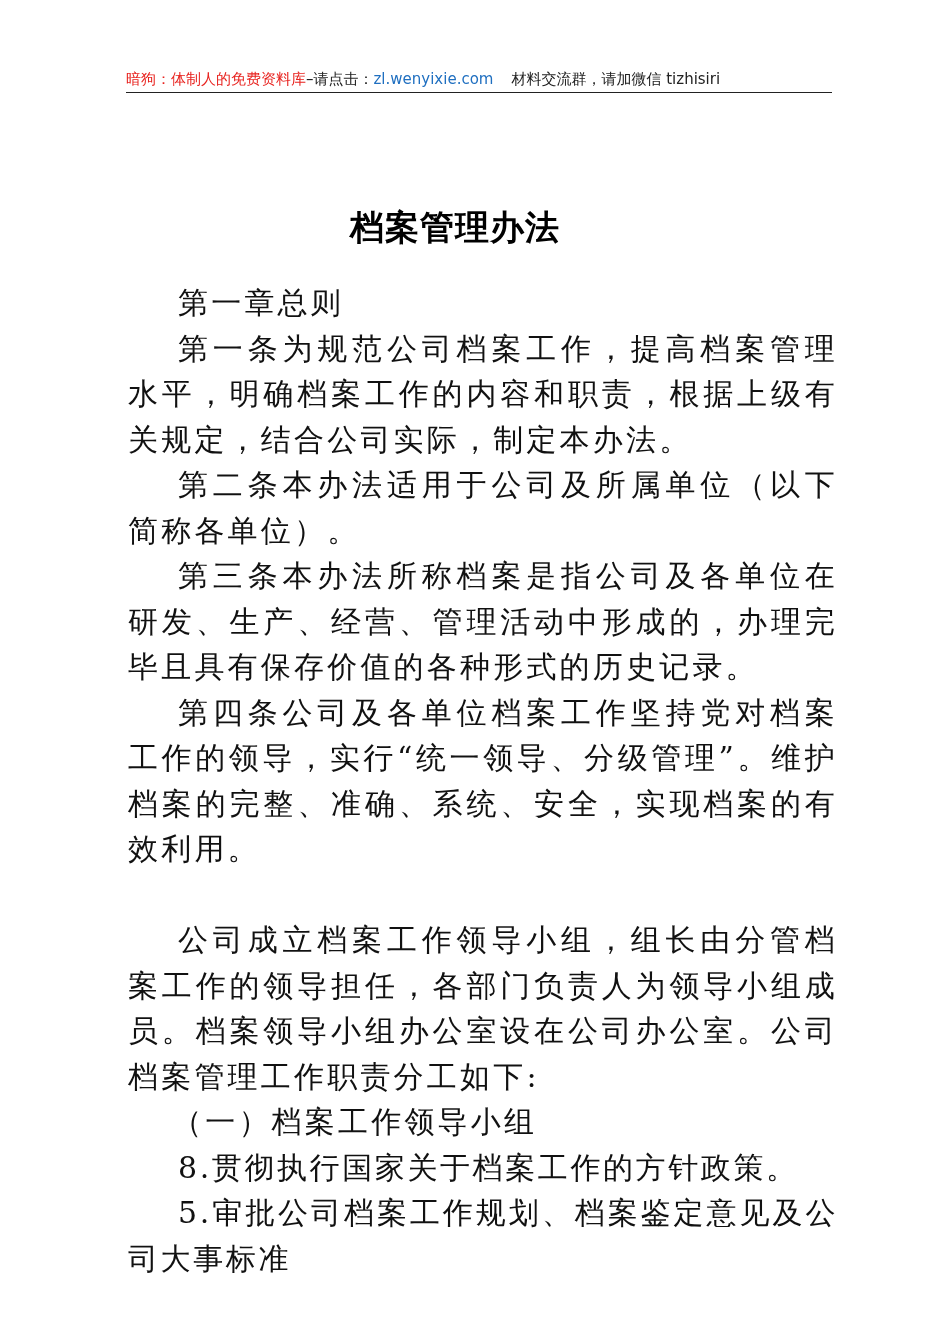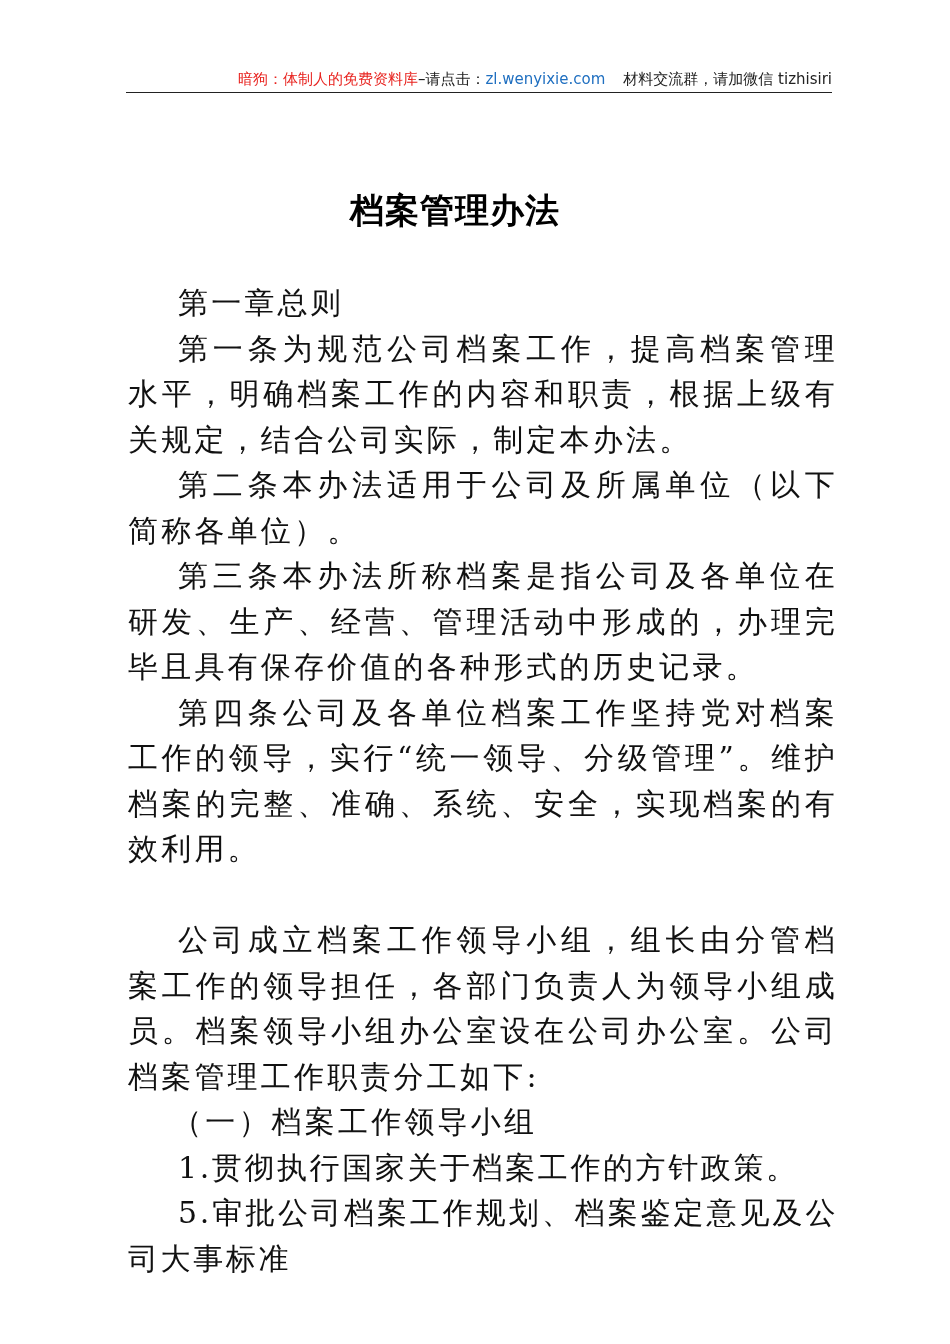--- a/index.html
+++ b/index.html
@@ -19,32 +19,32 @@
       position: absolute;
       left: 126px;
       top: 66px;
       width: 706px;
       height: 26px;
       border-bottom: 1.5px solid #222222;
       font-family: "DejaVu Sans", "Liberation Sans", sans-serif;
       font-size: 15px;
       line-height: 26px;
       white-space: nowrap;
-      text-align: right;
+      text-align: left;
     }
     .hdr-red { color: #e8231f; }
     .hdr-black { color: #222222; }
     .hdr-blue { color: #1f6fc0; }
     .hdr-gap { display: inline-block; width: 18px; }
 
     .doc-title {
       position: absolute;
       left: 0;
       width: 910px;
-      top: 186px;
+      top: 203px;
       text-align: center;
       font-family: "DejaVu Serif", "Liberation Serif", serif;
       font-weight: bold;
       font-size: 34px;
       line-height: 48px;
       letter-spacing: 1px;
       color: #000000;
     }
 
     .body-text {
@@ -77,15 +77,15 @@
 
 <div class="body-text">
   <p class="indent">第一章总则</p>
   <p class="indent">第一条为规范公司档案工作，提高档案管理水平，明确档案工作的内容和职责，根据上级有关规定，结合公司实际，制定本办法。</p>
   <p class="indent">第二条本办法适用于公司及所属单位（以下简称各单位）。</p>
   <p class="indent">第三条本办法所称档案是指公司及各单位在研发、生产、经营、管理活动中形成的，办理完毕且具有保存价值的各种形式的历史记录。</p>
   <p class="indent">第四条公司及各单位档案工作坚持党对档案工作的领导，实行“统一领导、分级管理”。维护档案的完整、准确、系统、安全，实现档案的有效利用。</p>
   <div class="spacer"></div>
   <p class="indent">公司成立档案工作领导小组，组长由分管档案工作的领导担任，各部门负责人为领导小组成员。档案领导小组办公室设在公司办公室。公司档案管理工作职责分工如下:</p>
   <p class="indent" style="text-indent:44px;">（一）档案工作领导小组</p>
-  <p class="item">1.贯彻执行国家关于档案工作的方针政策。</p>
+  <p class="item">8.贯彻执行国家关于档案工作的方针政策。</p>
   <p class="item">5.审批公司档案工作规划、档案鉴定意见及公司大事标准</p>
 </div>
 
 </body></html>

